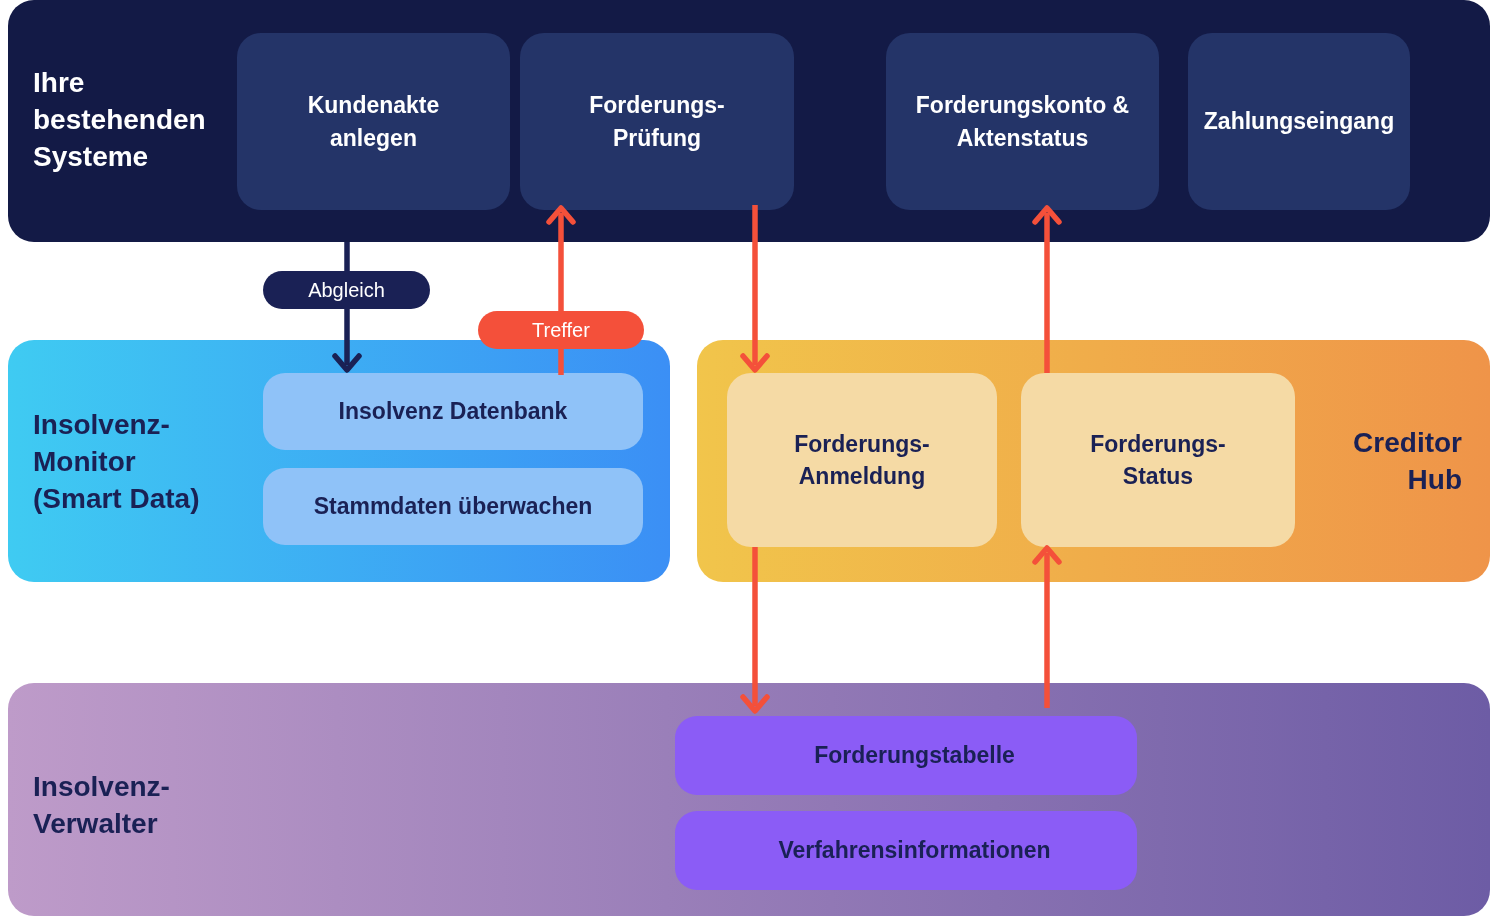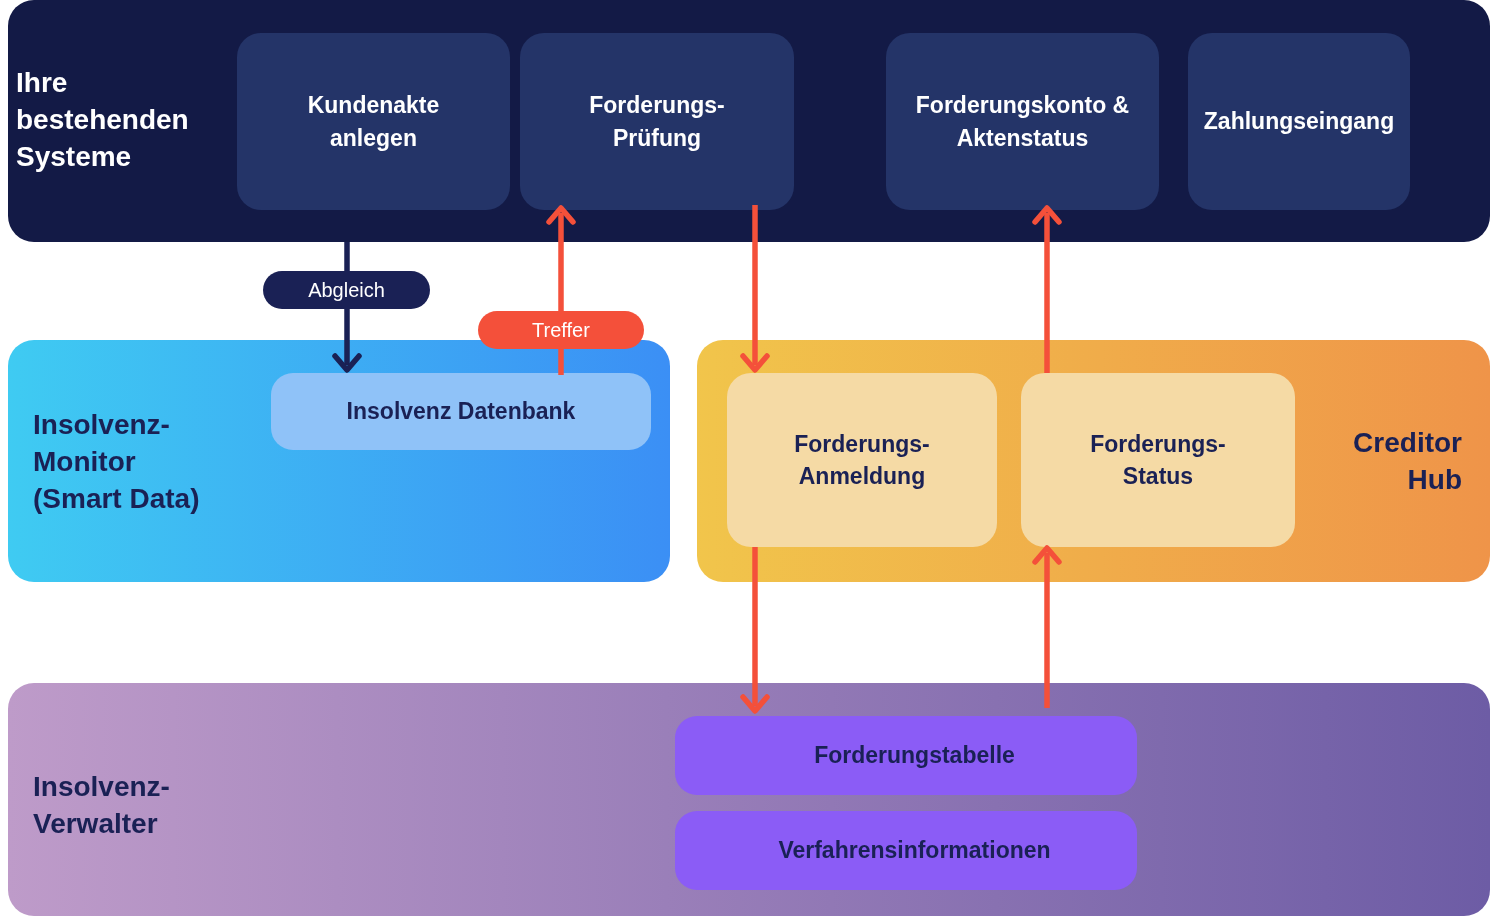--- a/index.html
+++ b/index.html
@@ -5,21 +5,21 @@
   html,body { margin:0; padding:0; background:#ffffff; }
   .canvas {
     position:relative; width:1498px; height:923px; background:#ffffff;
     font-family:"Liberation Sans", sans-serif; overflow:hidden;
   }
   .abs { position:absolute; }
 
   
   .band-top { left:8px; top:0; width:1482px; height:242px; background:#131A46; border-radius:26px; }
   .band-title {
-    left:16px; top:64px; width:200px; color:#ffffff;
+    left:33px; top:64px; width:200px; color:#ffffff;
     font-size:28px; font-weight:bold; line-height:1.33; white-space:pre-line;
   }
   .navy-box {
     background:#243468; border-radius:24px; color:#ffffff;
     display:flex; align-items:center; justify-content:center; text-align:center;
     font-weight:bold; font-size:23px; line-height:1.4; white-space:pre-line;
   }
   .nb1 { left:230px; top:33px; width:273px; height:177px;margin-left:7px; }
   .nb2 { left:520px; top:33px; width:274px; height:177px; }
   .nb3 { left:886px; top:33px; width:273px; height:177px; }
@@ -43,21 +43,21 @@
   }
   .t-blue   { left:33px;   top:406px; width:225px; }
   .t-orange { left:1285px; top:424px; width:177px; text-align:right; }
   .t-purple { left:33px;   top:768px; width:225px; }
 
   .sub-box {
     border-radius:22px; color:#1A2155;
     display:flex; align-items:center; justify-content:center; text-align:center;
     font-weight:bold; font-size:23px; line-height:1.4; white-space:pre-line;
   }
-  .sub-blue   { background:#8FC2F8; left:263px; width:380px; height:77px;margin-left:8px; }
+  .sub-blue   { background:#8FC2F8; left:263px; width:380px; height:77px; }
   .sb1 { top:373px; } .sb2 { top:468px; }
   .sub-orange { background:#F5DAA5; border-radius:24px; top:373px; height:174px; }
   .so1 { left:727px;  width:270px; }
   .so2 { left:1021px; width:274px; }
   .sub-purple { background:#8b5cf6; left:675px; width:445px; height:79px;padding-left:17px; }
   .sp1 { top:716px; } .sp2 { top:811px; }
 
   
   .pill {
     border-radius:19px; height:38px; display:flex; align-items:center; justify-content:center;
@@ -88,20 +88,21 @@
 Prüfung</div>
   <div class="abs navy-box nb3">Forderungskonto &amp;
 Aktenstatus</div>
   <div class="abs navy-box nb4">Zahlungseingang</div>
 
   <div class="abs panel-blue"></div>
   <div class="abs panel-title t-blue">Insolvenz-
 Monitor
 (Smart Data)</div>
   <div class="abs sub-box sub-blue sb1">Insolvenz Datenbank</div>
+  <div class="abs sub-box sub-blue sb2">Stammdaten überwachen</div>
 
   <div class="abs panel-orange"></div>
   <div class="abs panel-title t-orange">Creditor
 Hub</div>
   <div class="abs sub-box sub-orange so1">Forderungs-
 Anmeldung</div>
   <div class="abs sub-box sub-orange so2">Forderungs-
 Status</div>
 
   <div class="abs panel-purple"></div>

